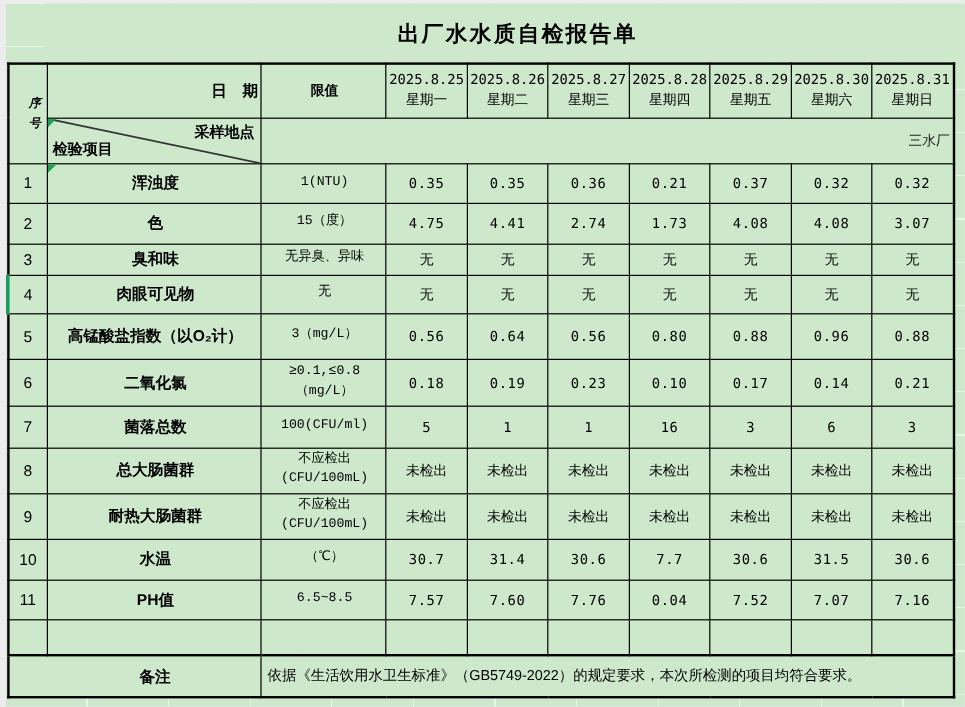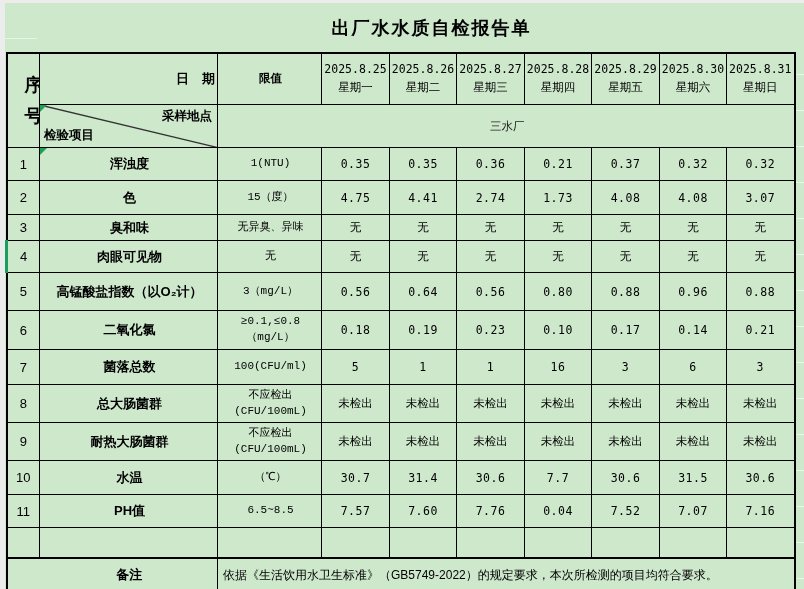--- a/index.html
+++ b/index.html
@@ -19,36 +19,36 @@
     font-size:18px; font-weight:600; letter-spacing:2px; background:#cee8cc;margin-left:32px;
   }
   table {
     position:absolute; left:5px; top:52px; width:789px;
     border-collapse:collapse; table-layout:fixed; background:#cee8cc;
     border:2px solid #000;
   }
   td, th { border:1px solid #000; overflow:hidden; vertical-align:middle; font-weight:normal; padding:0 2px; }
 
   .seq       { text-align:center; font-size:13px; }
-  .seq-head  { font-size:18px; font-weight:700; padding:16px; }
+  .seq-head  { font-size:10px; font-weight:700; padding:16px;font-style:italic; }
   .seq-head .stack { width:1.1em; margin:0 auto; word-break:break-all; line-height:1.7; text-align:center; }
   .lbl-bold  { font-weight:700; font-size:13px; text-align:right; padding-left:4px; }
   .limit-head{ font-weight:700; font-size:11.5px; text-align:center; padding-left:4px; }
   .datecell  { text-align:center; font-size:11.5px; line-height:1.55; font-family:"DejaVu Sans Mono","Liberation Sans",monospace; padding:0;margin-top:24px; }
   .datecell .wk { font-family:"Liberation Sans","DejaVu Sans",sans-serif; }
   .item      { font-weight:700; font-size:13px; text-align:center; padding-left:4px; position:relative; }
   .limit     { font-size:11px; text-align:center; padding-left:4px; white-space:pre-line; line-height:1.45;font-family:Liberation Mono, monospace; }
   .val       { text-align:center; font-size:11.5px; font-family:"DejaVu Sans Mono","Liberation Sans",monospace; letter-spacing:.5px; }
   .val-cn    { font-family:"Liberation Sans","DejaVu Sans",sans-serif; letter-spacing:0; }
 
   .diag { position:relative; padding:0; }
   .diag svg { position:absolute; left:0; top:0; width:100%; height:100%; }
   .diag-top    { position:absolute; top:3px; right:5px;  font-weight:700; font-size:12.5px; }
   .diag-bottom { position:absolute; bottom:3px; left:4px; font-weight:700; font-size:12.5px;margin-top:48px; }
-  .site { font-size:11.5px; text-align:center; padding-left:5px; color:#222;margin-top:33px; }
+  .site { font-size:11.5px; text-align:right; padding-left:5px; color:#222;margin-top:33px; }
 
   .tri { position:absolute; top:0; left:0; width:0; height:0;
          border-top:7px solid #1fa153; border-right:7px solid transparent; }
   .greenbar { border-left:3px solid #17a05c; }
 
   .note-row td { border-top:2px solid #000; }
   .note-label  { font-weight:700; font-size:13px; text-align:center;padding-left:36px; }
   .note-text   { font-size:12px; text-align:left; padding-left:5px; }
 </style>
 </head>

